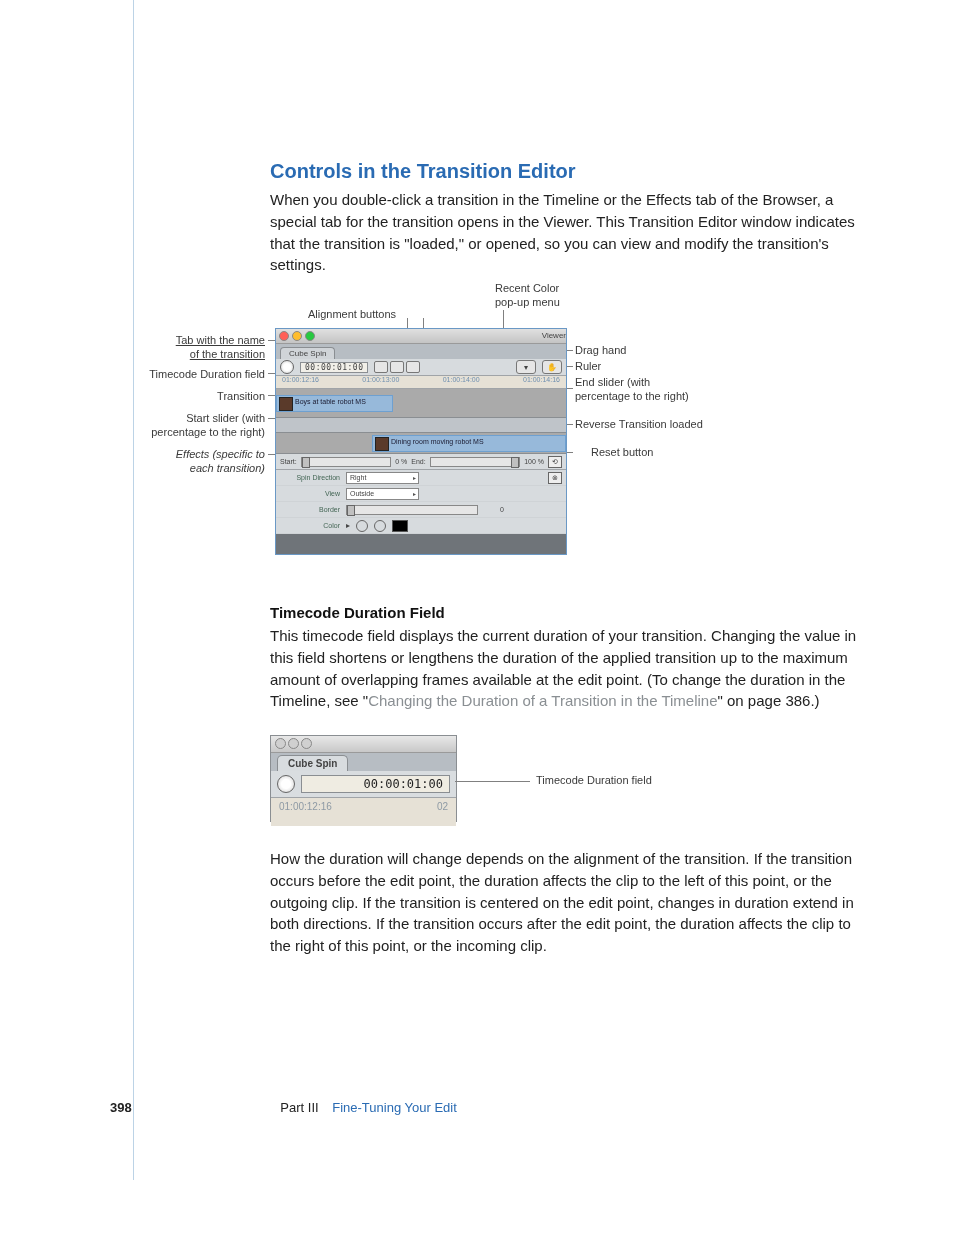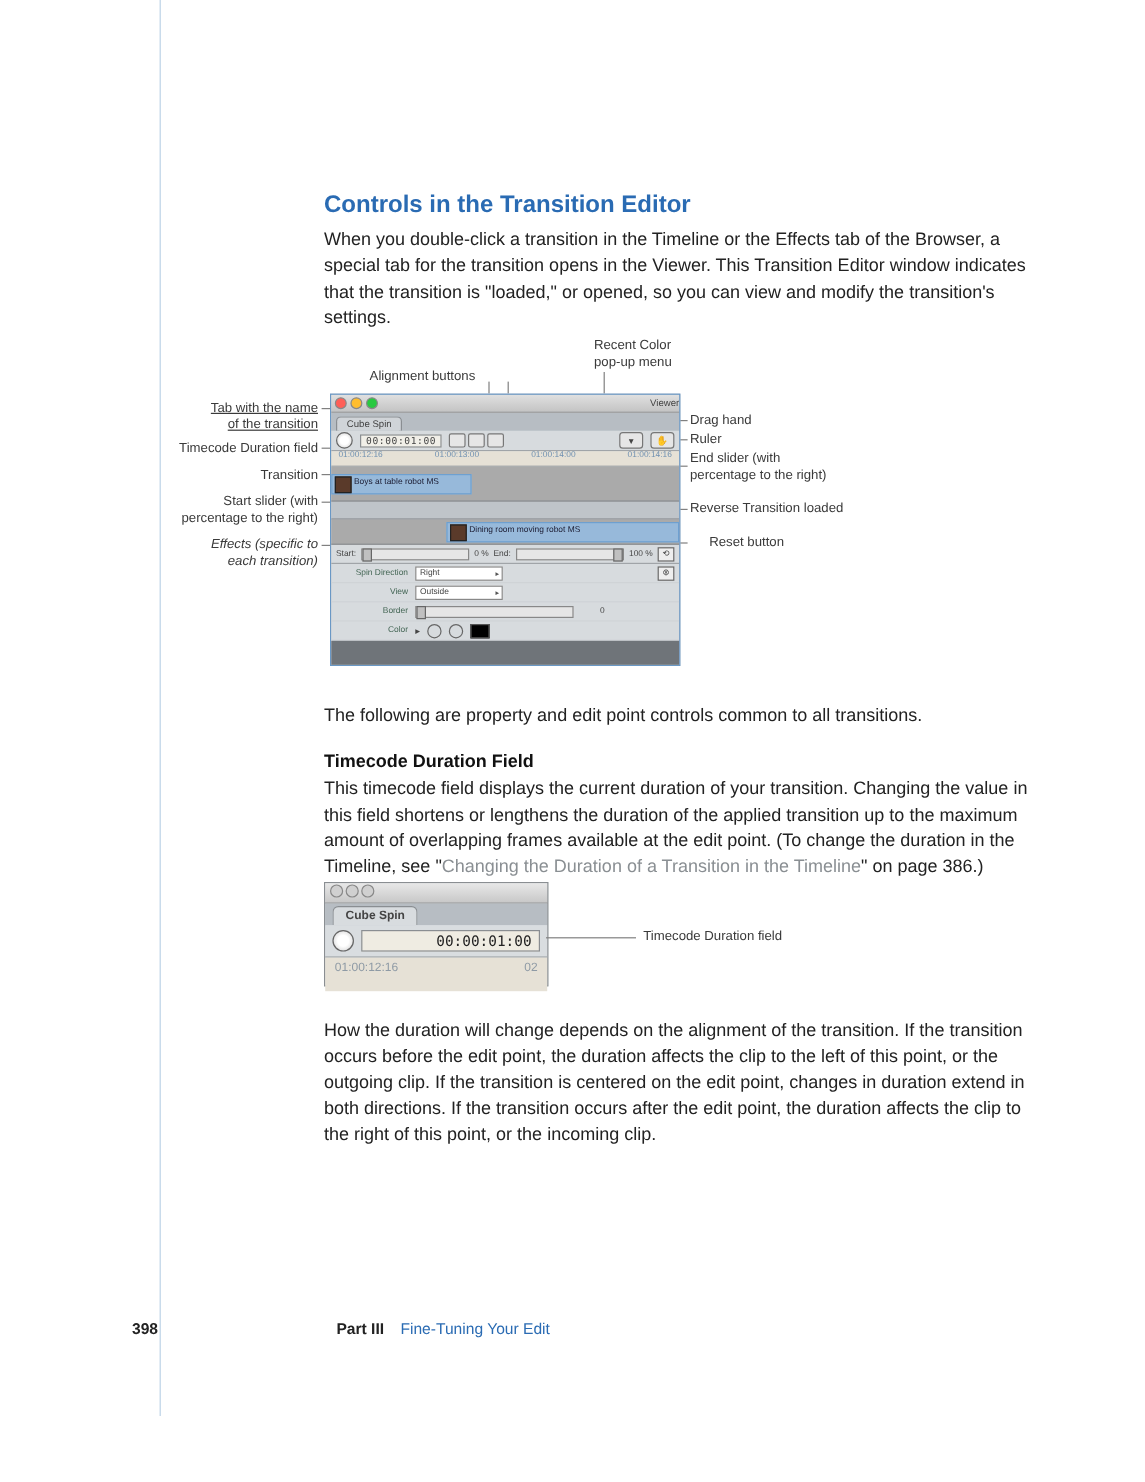--- a/index.html
+++ b/index.html
@@ -175,21 +175,21 @@
   .ss-tc { flex: 1; text-align: right; font-family: Menlo, Consolas, monospace; font-size: 12px; color: #222; background: #efece2; border: 1px solid #8a8e92; padding: 1px 6px; }
   .ss-ruler { height: 22px; background: #e6e1d6; display: flex; justify-content: space-between; padding: 3px 8px; font-size: 10px; color: #8e9aa5; }
   .ss-lead { position: absolute; left: 455px; top: 781px; width: 75px; height: 1px; background: #808080; }
   .ss-callout-pos { position: absolute; left: 536px; top: 774px; }
 
   
   .footer {
     position: absolute; left: 110px; top: 1100px; font-size: 13px;
   }
   .pageno { font-weight: 700; color: #222; }
-  .part-label { font-weight: 700; margin-left: 145px; }
+  .part-label { font-weight: 400; margin-left: 145px; }
   .part-title { color: #2a6bb3; margin-left: 10px; }
 </style>
 </head>
 <body>
 
 <div class="page">
   <div class="leftrule"></div>
 
   <div class="content">
     <h2 class="section-title">Controls in the Transition Editor</h2>
@@ -306,21 +306,20 @@
         <span style="font-size:8px;">▸</span>
         <span class="tinycircle"></span>
         <span class="tinycircle"></span>
         <span class="tinyswatch"></span>
       </div>
       <div style="height:46px;background:#6f7479;"></div>
     </div>
   </div>
 
   <div style="position:absolute; left:270px; top:586px; width:590px;">
-    <p class="body" style="margin-bottom:14px;">The following are property and edit point controls common to all transitions.</p>
     <p class="subhead">Timecode Duration Field</p>
     <p class="body">
       <span>This timecode field displays the current duration of your transition. Changing the value in this field shortens or lengthens the duration of the applied transition up to the maximum amount of overlapping frames available at the edit point. (To change the duration in the Timeline, see "</span><span class="link-gray">Changing the Duration of a Transition in the Timeline</span><span>" on page 386.)</span>
     </p>
   </div>
 
   <div class="smallshot">
     <div class="ss-titlebar">
       <div class="dots"><span></span><span></span><span></span></div>
     </div>

